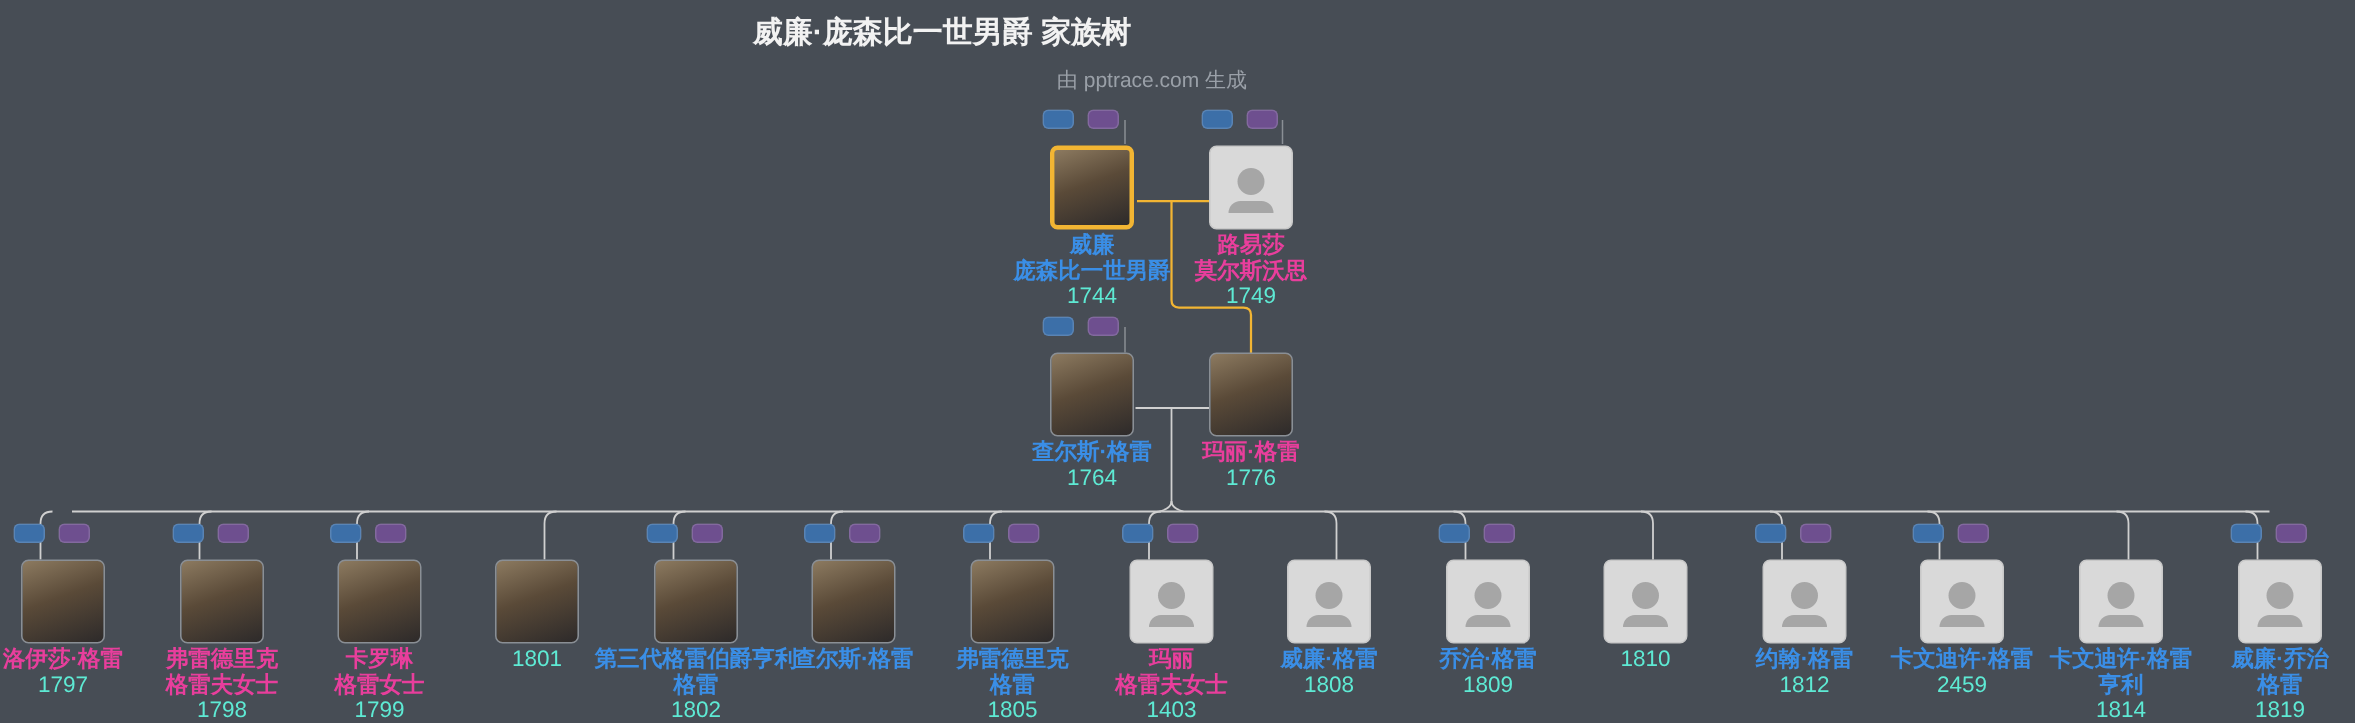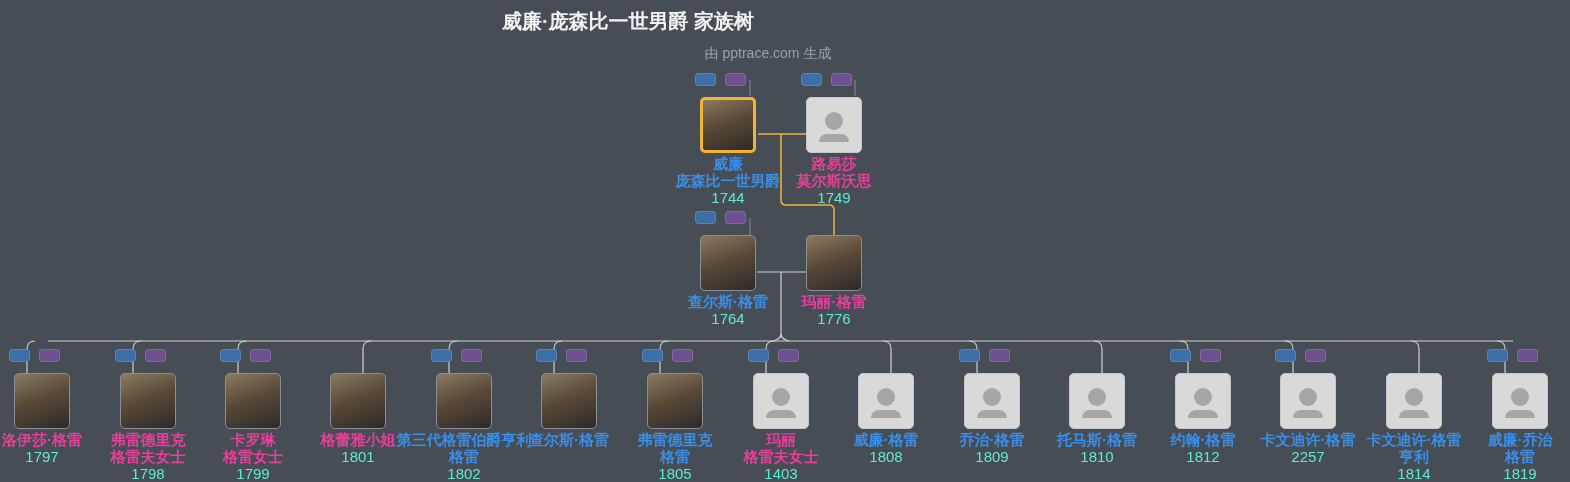--- a/index.html
+++ b/index.html
@@ -141,21 +141,20 @@
         <div>卡罗琳</div>
         <div>格雷女士</div>
         <div class="yr">1799</div>
       </div>
     </div>
     <div class="pill b" style="left: 220px; top: 349px;"></div>
     <div class="pill p" style="left: 250px; top: 349px;"></div>
     <div class="node" style="left: 330px; top: 373px; width: 56px;">
       <div class="photo img" style="left: 0px; top: 0px; background: linear-gradient(160deg, rgb(140, 122, 96) 0%, rgb(90, 74, 56) 45%, rgb(45, 42, 42) 100%);"></div>
       <div class="label female" style="left: -67px; top: 58px;">
-        <div>格蕾雅小姐</div>
         <div class="yr">1801</div>
       </div>
     </div>
     <div class="node" style="left: 436px; top: 373px; width: 56px;">
       <div class="photo img" style="left: 0px; top: 0px; background: linear-gradient(160deg, rgb(140, 122, 96) 0%, rgb(90, 74, 56) 45%, rgb(45, 42, 42) 100%);"></div>
       <div class="label male" style="left: -67px; top: 58px;">
         <div>第三代格雷伯爵亨利</div>
         <div>格雷</div>
         <div class="yr">1802</div>
       </div>
@@ -214,21 +213,20 @@
       </div>
     </div>
     <div class="pill b" style="left: 959px; top: 349px;"></div>
     <div class="pill p" style="left: 989px; top: 349px;"></div>
     <div class="node" style="left: 1069px; top: 373px; width: 56px;">
       <div class="photo placeholder" style="left: 0px; top: 0px;">
         <div class="head"></div>
         <div class="body"></div>
       </div>
       <div class="label male" style="left: -67px; top: 58px;">
-        <div>托马斯·格雷</div>
         <div class="yr">1810</div>
       </div>
     </div>
     <div class="node" style="left: 1175px; top: 373px; width: 56px;">
       <div class="photo placeholder" style="left: 0px; top: 0px;">
         <div class="head"></div>
         <div class="body"></div>
       </div>
       <div class="label male" style="left: -67px; top: 58px;">
         <div>约翰·格雷</div>
@@ -237,21 +235,21 @@
     </div>
     <div class="pill b" style="left: 1170px; top: 349px;"></div>
     <div class="pill p" style="left: 1200px; top: 349px;"></div>
     <div class="node" style="left: 1280px; top: 373px; width: 56px;">
       <div class="photo placeholder" style="left: 0px; top: 0px;">
         <div class="head"></div>
         <div class="body"></div>
       </div>
       <div class="label male" style="left: -67px; top: 58px;">
         <div>卡文迪许·格雷</div>
-        <div class="yr">2257</div>
+        <div class="yr">2459</div>
       </div>
     </div>
     <div class="pill b" style="left: 1275px; top: 349px;"></div>
     <div class="pill p" style="left: 1305px; top: 349px;"></div>
     <div class="node" style="left: 1386px; top: 373px; width: 56px;">
       <div class="photo placeholder" style="left: 0px; top: 0px;">
         <div class="head"></div>
         <div class="body"></div>
       </div>
       <div class="label male" style="left: -67px; top: 58px;">

